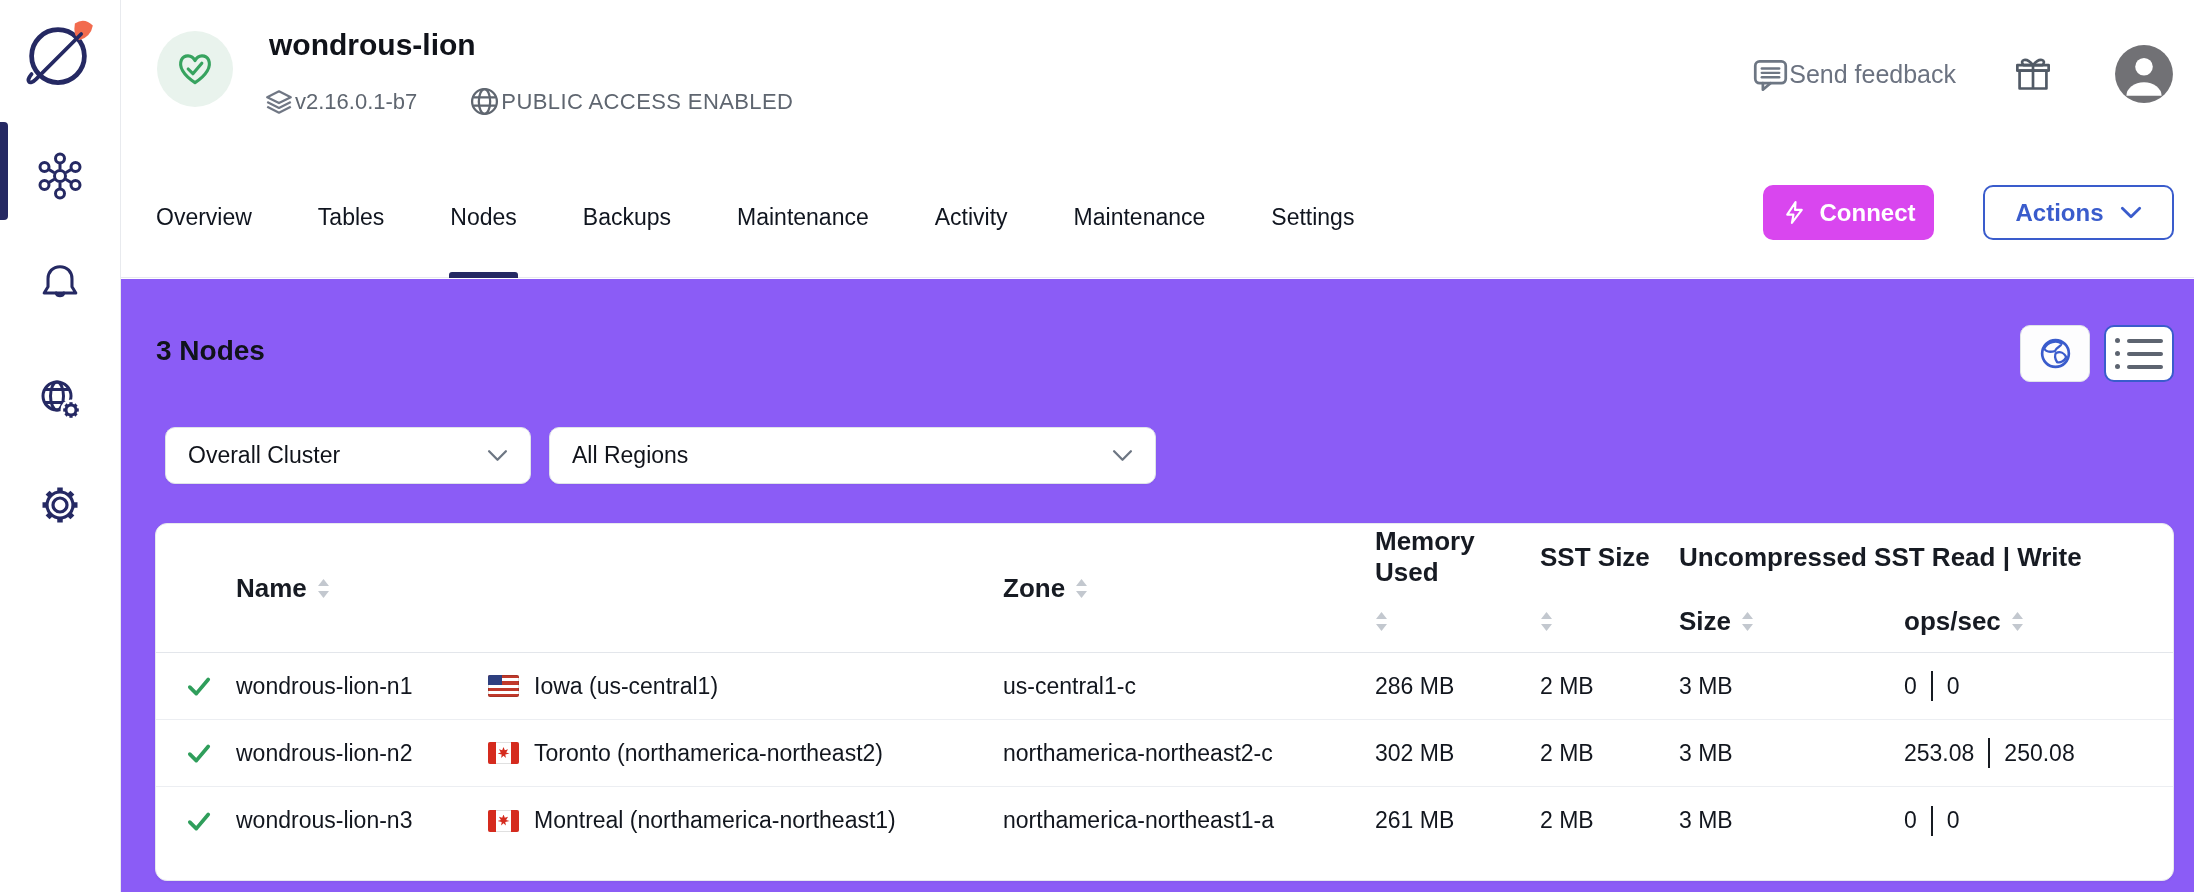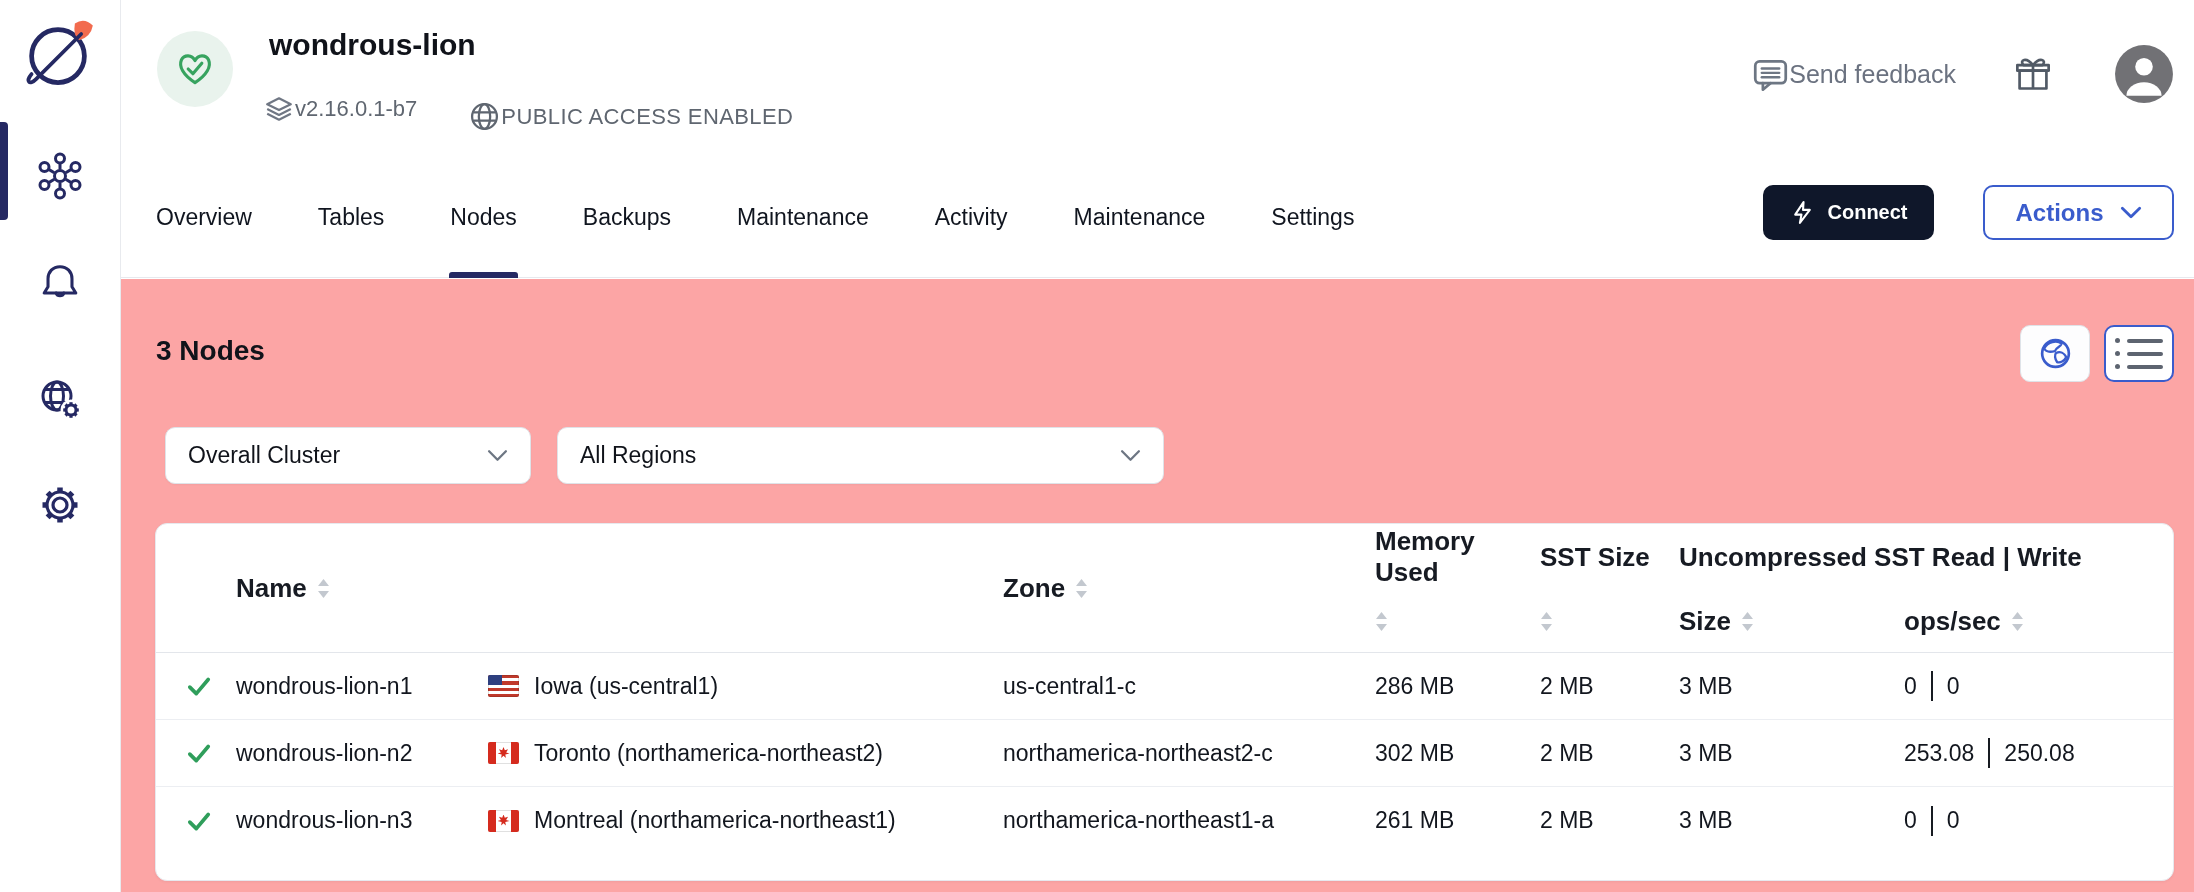--- a/index.html
+++ b/index.html
@@ -20,57 +20,57 @@
   
   .main { position:absolute; left:121px; top:0; width:2073px; height:892px; }
 
   .header { position:absolute; left:0; top:0; width:100%; height:278px; background:#fff;
     border-bottom:1px solid #e7e9ee; }
   .health-badge { position:absolute; left:36px; top:31px; width:76px; height:76px;
     border-radius:50%; background:#e9f3ed; display:flex; align-items:center; justify-content:center; }
   .cluster-title { position:absolute; left:148px; top:28px; font-size:30px; font-weight:700; color:#10131a; }
   .meta-row { position:absolute; left:143px; top:86px; display:flex; align-items:center; }
   .meta-item { display:flex; align-items:center; gap:1px; color:#5f6670; font-size:22px; }
-  .meta-item + .meta-item { margin-left:52px;margin-top:15px; }
+  .meta-item + .meta-item { margin-left:52px; }
   .access-label { letter-spacing:.4px; }
 
   .topbar-right { position:absolute; top:44px; right:20px; display:flex; align-items:center; }
   .feedback { display:flex; align-items:center; color:#6b7280; font-size:25px; cursor:pointer; }
   .gift-btn { margin-left:58px; cursor:pointer; display:flex; }
   .avatar { margin-left:62px; width:60px; height:60px; cursor:pointer; }
 
   .tabs { position:absolute; left:34px; top:190px; height:88px; display:flex; gap:64px; }
   .tab { position:relative; font-size:23px; font-weight:500; color:#10151f; padding:14px 1px 0 1px;
     cursor:pointer; white-space:nowrap; }
   .tab.active::after { content:""; position:absolute; left:0; right:0; bottom:0;
     height:6px; background:#252963; border-radius:3px 3px 0 0; }
 
   .btn-connect { position:absolute; left:1642px; top:185px; width:171px; height:55px;
-    background:#0f172a; border:none; border-radius:10px; display:flex; align-items:center;
-    justify-content:center; gap:13px; color:#fff; font-size:20px; font-weight:700; cursor:pointer;
+    background:#d946ef; border:none; border-radius:10px; display:flex; align-items:center;
+    justify-content:center; gap:13px; color:#fff; font-size:24px; font-weight:700; cursor:pointer;
     font-family:inherit; }
   .btn-actions { position:absolute; left:1862px; top:185px; width:191px; height:55px;
     background:#fff; border:2px solid #3a5ccc; border-radius:10px; display:flex; align-items:center;
     justify-content:center; gap:16px; color:#3a5ccc; font-size:24px; font-weight:700; cursor:pointer;
     font-family:inherit; }
 
   
-  .content { position:absolute; left:0; top:279px; width:100%; height:613px; background:#fca5a5; }
+  .content { position:absolute; left:0; top:279px; width:100%; height:613px; background:#8b5cf6; }
   .section-title { position:absolute; left:35px; top:56px; font-size:28px; font-weight:700; color:#10131a; }
 
   .view-toggles { position:absolute; top:46px; right:20px; display:flex; gap:14px; }
   .toggle-btn { width:70px; height:57px; border-radius:10px; background:#fdfdfe;
     border:1px solid #dfe3e8; display:flex; align-items:center; justify-content:center; cursor:pointer; }
   .toggle-btn.selected { border:2px solid #3a5ccc; background:#fff; }
   .list-glyph { display:flex; flex-direction:column; gap:8px; }
   .list-glyph .lrow { display:flex; align-items:center; gap:7px; }
   .list-glyph .dot { width:5px; height:5px; border-radius:50%; background:#5d6470; }
   .list-glyph .bar { width:36px; height:4px; border-radius:2px; background:#5d6470; }
 
-  .filters { position:absolute; left:34px; top:148px; display:flex; gap:26px;padding-left:10px; }
+  .filters { position:absolute; left:34px; top:148px; display:flex; gap:18px;padding-left:10px; }
   .dropdown { height:57px; background:#fff; border:1px solid #dfe3e8; border-radius:10px;
     display:flex; align-items:center; justify-content:space-between; padding:0 22px 0 22px;
     font-size:23px; color:#10131a; cursor:pointer; box-shadow:0 1px 2px rgba(16,24,40,.04); }
   .dd-cluster { width:366px; } .dd-region { width:607px; }
 
   
   .card { position:absolute; left:34px; top:244px; width:2019px; height:358px; background:#fff;
     border:1px solid #e7e9ee; border-radius:12px; box-shadow:0 1px 3px rgba(16,24,40,.05); overflow:hidden; }
   .thead { display:grid; grid-template-columns:80px 252px 515px 372px 165px 139px 225px 1fr;
     grid-template-rows:66px 63px; height:129px; border-bottom:1px solid #e3e6eb; }

